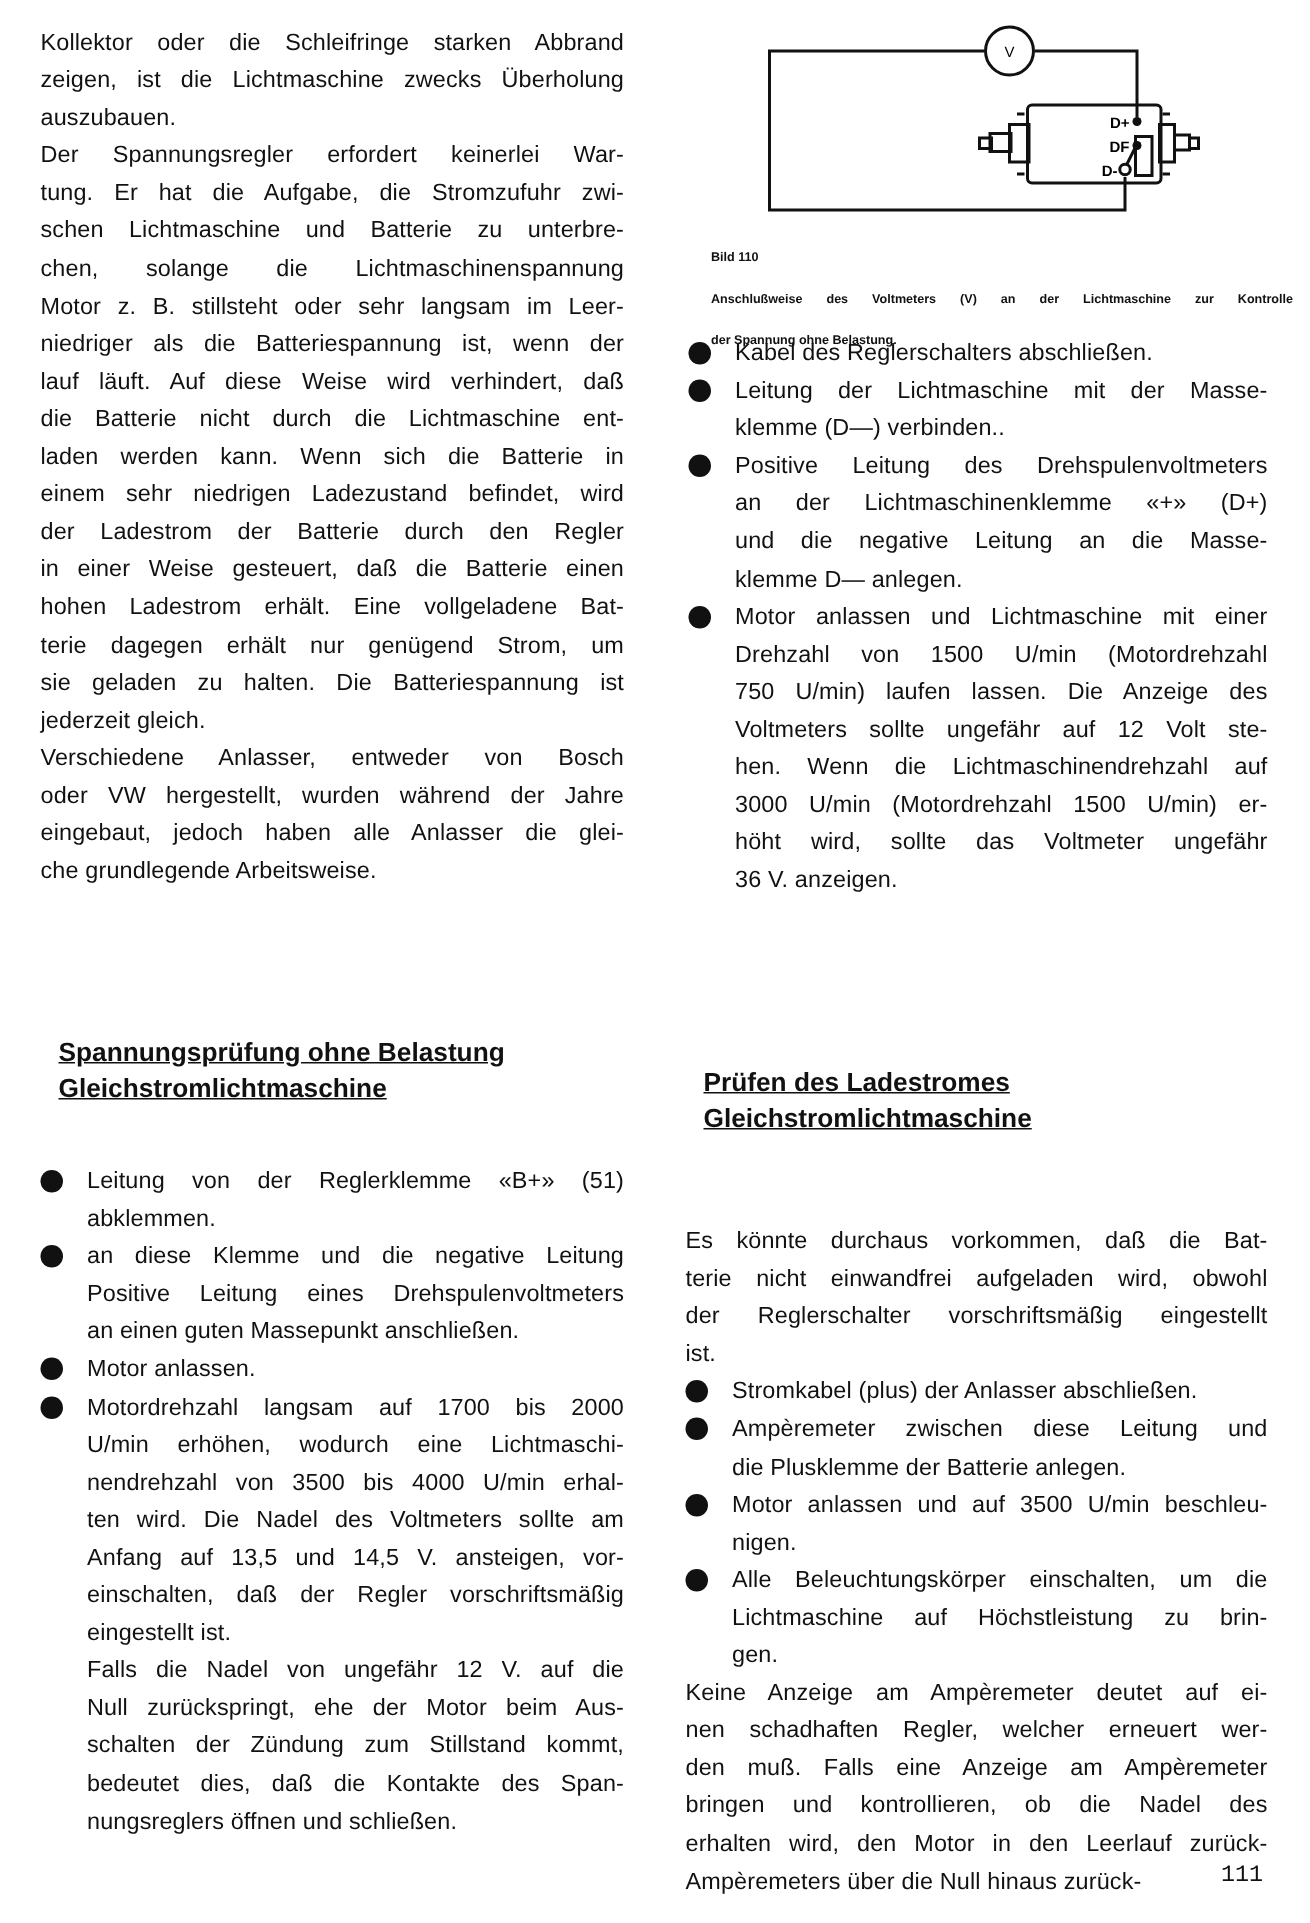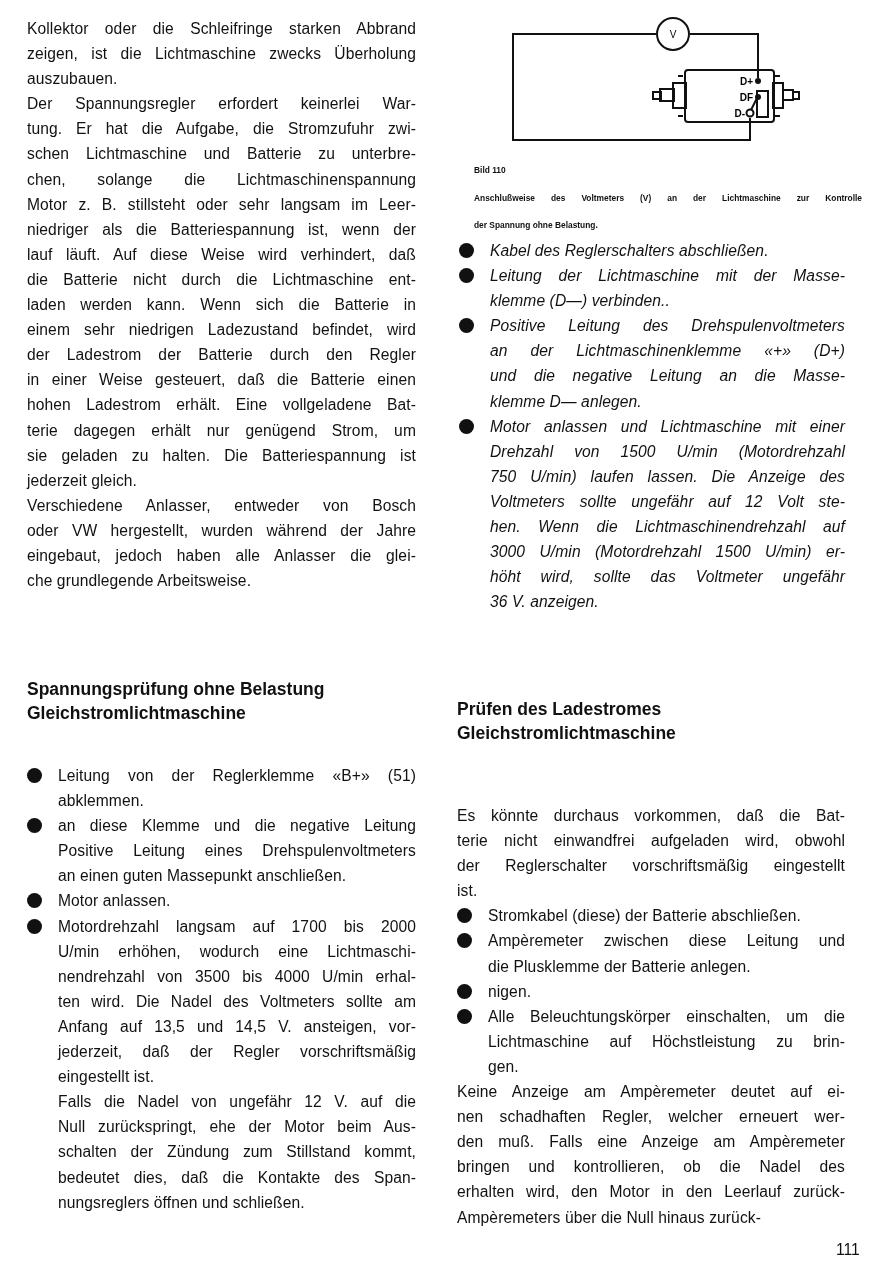--- a/index.html
+++ b/index.html
@@ -9,21 +9,21 @@
     color: #111111;
   }
   .col { position: absolute; }
   .p {
     font-size: 15.6px; line-height: 25.1px; text-align: justify;
     margin: 0; letter-spacing: 0.1px;
   }
   .p .line { display: block; text-align: justify; text-align-last: justify; white-space: nowrap; }
   .p .line.last { text-align-last: left; }
   .heading {
-    font-weight: bold; font-size: 17.5px; line-height: 24px; margin: 0;
+    font-weight: bold; font-size: 17.5px; line-height: 24px; margin: 12px; text-decoration: underline;
   }
   ul.bl { list-style: none; margin: 0; padding: 0; }
   ul.bl li { position: relative; padding-left: 31px; }
   .dot {
     position: absolute; left: 0; top: 5px; width: 15px; height: 15px;
     border-radius: 50%; background: #111111;
   }
   .caption { font-weight: bold; font-size: 8.4px; line-height: 10.5px; margin: 17px; }
   .pagenum { position: absolute; font-size: 15.6px; }
   svg text { font-family: "Liberation Sans", sans-serif; }
@@ -93,21 +93,21 @@
     <text x="216" y="28" font-size="10" text-anchor="middle">V</text>
     <text x="296" y="75" font-size="10" font-weight="bold" text-anchor="end">D+</text>
     <text x="296" y="91" font-size="10" font-weight="bold" text-anchor="end">DF</text>
     <text x="288" y="107" font-size="10" font-weight="bold" text-anchor="end">D-</text>
   </svg>
   <p class="caption" style="margin-top:16px;">Bild 110</p>
   <p class="caption" style="text-align:justify; text-align-last:justify; white-space:nowrap; width:388px;">Anschlußweise des Voltmeters (V) an der Lichtmaschine zur Kontrolle</p>
   <p class="caption">der Spannung ohne Belastung.</p>
 </div>
 
-<div class="col" style="left:459px; top:238px; width:386px;font-style:italic;">
+<div class="col" style="left:459px; top:223px; width:386px;">
   <ul class="bl p">
       <li>
         <span class="dot"></span>
         <span class="line last">Kabel des Reglerschalters abschließen.</span>
       </li>
       <li>
         <span class="dot"></span>
         <span class="line">Leitung der Lichtmaschine mit der Masse-</span>
         <span class="line last">klemme (D—) verbinden..</span>
       </li>
@@ -153,21 +153,21 @@
         <span class="dot"></span>
         <span class="line last">Motor anlassen.</span>
       </li>
       <li>
         <span class="dot"></span>
         <span class="line">Motordrehzahl langsam auf 1700 bis 2000</span>
         <span class="line">U/min erhöhen, wodurch eine Lichtmaschi-</span>
         <span class="line">nendrehzahl von 3500 bis 4000 U/min erhal-</span>
         <span class="line">ten wird. Die Nadel des Voltmeters sollte am</span>
         <span class="line">Anfang auf 13,5 und 14,5 V. ansteigen, vor-</span>
-        <span class="line">jederzeit, daß der Regler vorschriftsmäßig</span>
+        <span class="line">einschalten, daß der Regler vorschriftsmäßig</span>
         <span class="line last">eingestellt ist.</span>
       </li>
     </ul>
   <p class="p" style="padding-left:31px;">
       <span class="line">Falls die Nadel von ungefähr 12 V. auf die</span>
       <span class="line">Null zurückspringt, ehe der Motor beim Aus-</span>
       <span class="line">schalten der Zündung zum Stillstand kommt,</span>
       <span class="line">bedeutet dies, daß die Kontakte des Span-</span>
       <span class="line last">nungsreglers öffnen und schließen.</span>
     </p>
@@ -180,41 +180,42 @@
   </h2>
   <p class="p" style="margin-top:58px;">
       <span class="line">Es könnte durchaus vorkommen, daß die Bat-</span>
       <span class="line">terie nicht einwandfrei aufgeladen wird, obwohl</span>
       <span class="line">der Reglerschalter vorschriftsmäßig eingestellt</span>
       <span class="line last">ist.</span>
     </p>
   <ul class="bl p">
       <li>
         <span class="dot"></span>
-        <span class="line last">Stromkabel (diese) der Batterie abschließen.</span>
+        <span class="line last">Stromkabel (plus) der Anlasser abschließen.</span>
       </li>
       <li>
         <span class="dot"></span>
         <span class="line">Ampèremeter zwischen diese Leitung und</span>
         <span class="line last">die Plusklemme der Batterie anlegen.</span>
       </li>
       <li>
         <span class="dot"></span>
+        <span class="line">Motor anlassen und auf 3500 U/min beschleu-</span>
         <span class="line last">nigen.</span>
       </li>
       <li>
         <span class="dot"></span>
         <span class="line">Alle Beleuchtungskörper einschalten, um die</span>
         <span class="line">Lichtmaschine auf Höchstleistung zu brin-</span>
         <span class="line last">gen.</span>
       </li>
     </ul>
   <p class="p">
       <span class="line">Keine Anzeige am Ampèremeter deutet auf ei-</span>
       <span class="line">nen schadhaften Regler, welcher erneuert wer-</span>
       <span class="line">den muß. Falls eine Anzeige am Ampèremeter</span>
       <span class="line">bringen und kontrollieren, ob die Nadel des</span>
       <span class="line">erhalten wird, den Motor in den Leerlauf zurück-</span>
       <span class="line last">Ampèremeters über die Null hinaus zurück-</span>
     </p>
 </div>
 
-<div class="pagenum" style="left:836px; top:1241px;">111</div>
+<div class="pagenum" style="left:814px; top:1241px;font-family:Liberation Mono, monospace;">111</div>
 
 </body></html>

